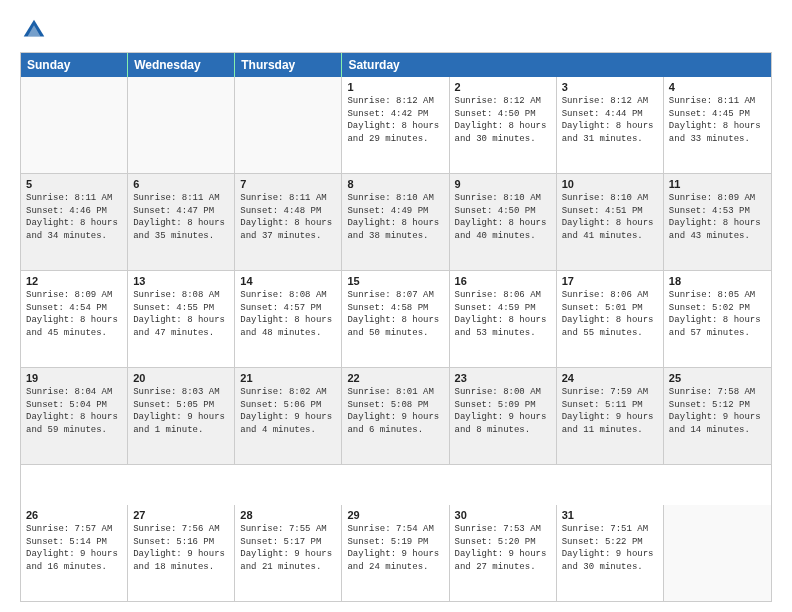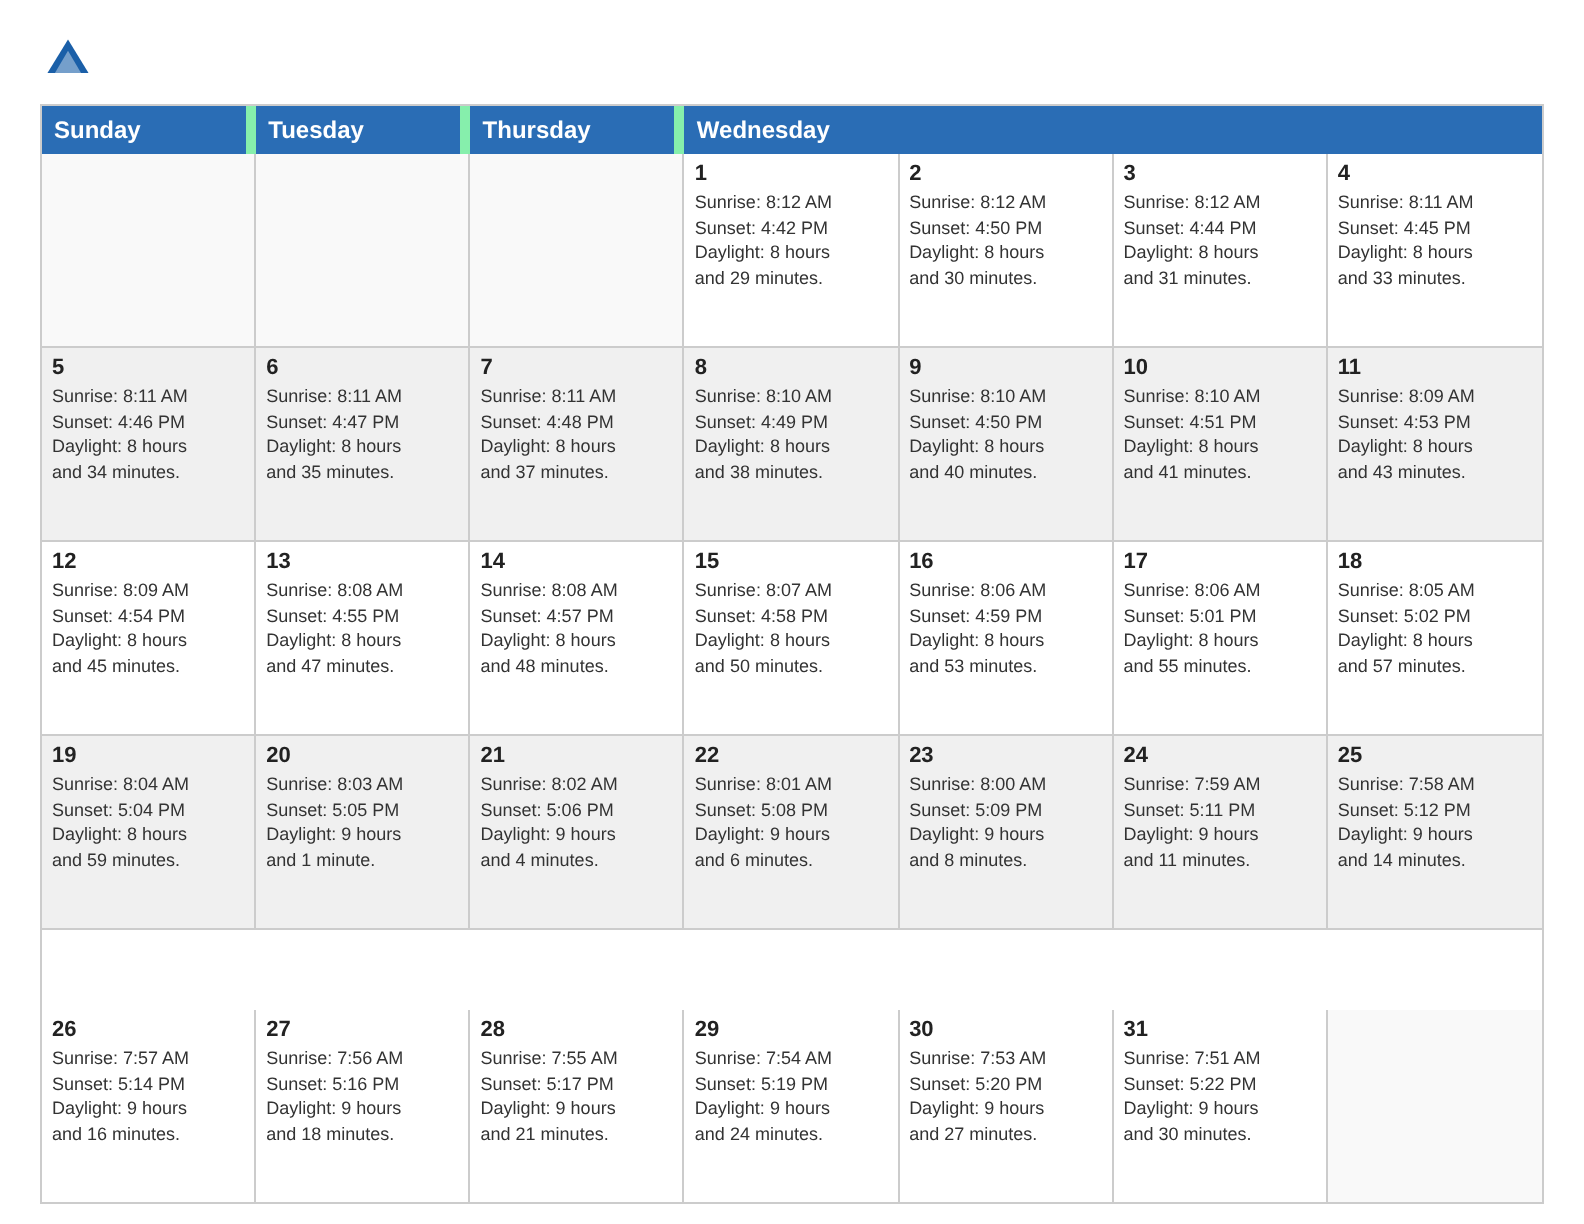--- a/index.html
+++ b/index.html
@@ -63,21 +63,21 @@
       display: grid;
       grid-template-columns: repeat(7, 1fr);
       background: #2a6db5;
     }
     .cal-header-cell {
       color: #fff;
       font-size: 12px;
       font-weight: bold;
       padding: 5px 6px;
       text-align: left;
-      border-right: 5px solid #86efac;
+      border-right: 1px solid #86efac;
     }
     .cal-header-cell:last-child { border-right: none; }
     .cal-body {
       flex: 1;
       display: flex;
       flex-direction: column;
     }
     .cal-row {
       display: grid;
       grid-template-columns: repeat(7, 1fr);
@@ -100,20 +100,21 @@
     .day-num {
       font-size: 11px;
       font-weight: bold;
       color: #222;
       margin-bottom: 2px;
     }
     .cell-info {
       font-size: 9px;
       color: #333;
       line-height: 1.4;
+      font-family: Liberation Mono, monospace;
     }
   </style>
 </head>
 <body>
 
 <div class="page">
   <div class="header">
     <div class="logo">
       <svg class="logo-icon" viewBox="0 0 30 30">
         <polygon points="15,4 26,22 4,22" fill="#1a5fa8"></polygon>
@@ -126,23 +127,23 @@
     </div>
     <div class="title-block">
       <div class="month-title"></div>
       <div class="subtitle"></div>
     </div>
   </div>
 
   <div class="calendar">
     <div class="cal-header-row">
     <div class="cal-header-cell">Sunday</div>
-        <div class="cal-header-cell">Tuesday</div>
+        <div class="cal-header-cell">Wednesday</div>
         <div class="cal-header-cell">Thursday</div>
-        <div class="cal-header-cell">Wednesday</div>
+        <div class="cal-header-cell">Saturday</div>
       </div>
     <div class="cal-body">
     <div class="cal-row">
           <div class="cal-cell empty"></div>
           <div class="cal-cell empty"></div>
           <div class="cal-cell empty"></div>
           <div class="cal-cell">
             <div class="day-num">1</div>
             <div class="cell-info"><span>Sunrise: 8:12 AM</span><br><span>Sunset: 4:42 PM</span><br><span>Daylight: 8 hours</span><br><span>and 29 minutes.</span></div>
           </div>

